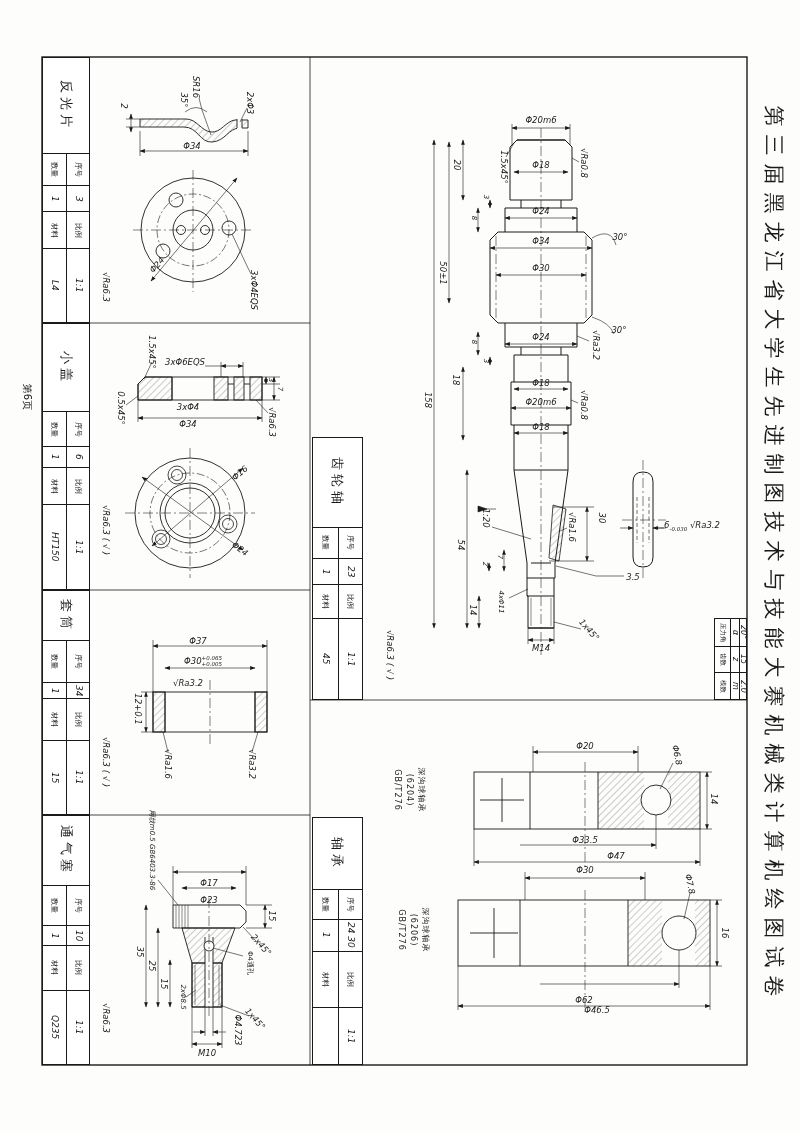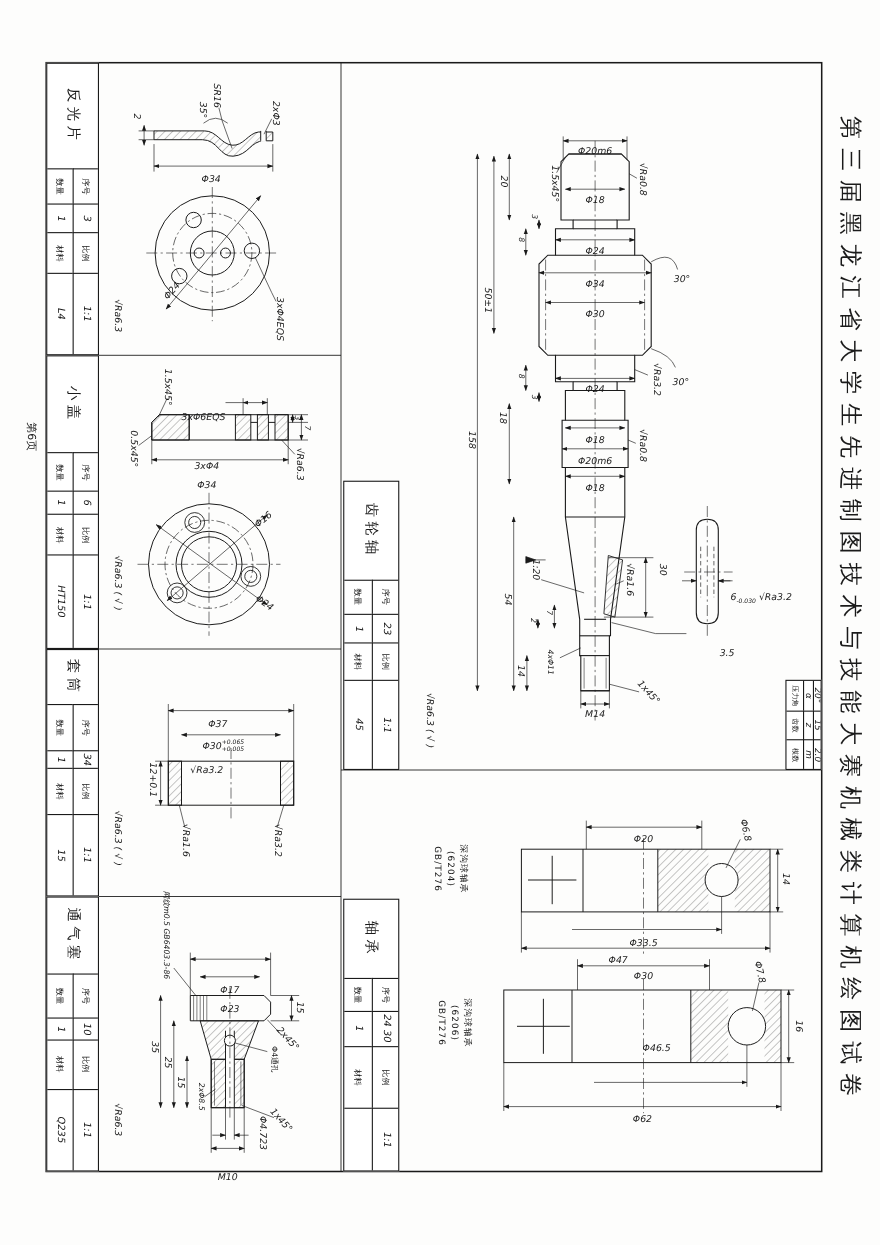--- a/index.html
+++ b/index.html
@@ -1,21 +1,21 @@
 <!DOCTYPE html>
 <html><head>
 <meta charset="utf-8">
 <style>
   html,body{margin:0;padding:0;background:#e8e8e8;}
   .sheet{position:relative;width:800px;height:1132px;background:#fdfdfc;overflow:hidden;
          font-family:"DejaVu Sans",sans-serif;color:#1a1a1a;}
   svg{position:absolute;left:0;top:0;}
   .t{position:absolute;white-space:nowrap;font-style:italic;font-size:8.5px;
      transform:translate(-50%,-50%);line-height:1;}
-  .t.h{transform:translate(-50%,-50%);margin-top:18px;}
+  .t.h{transform:translate(-50%,-50%);}
   .t.v{transform:translate(-50%,-50%) rotate(90deg);}
   .t.cn{font-style:normal;}
   .small{font-size:7px;}
   sub,sup{font-size:5.5px;}
   .strip{position:absolute;display:grid;grid-template-columns:1fr 1fr;
          border:1.2px solid #1a1a1a;background:#fff;box-sizing:border-box;}
   .strip .cell{border-top:1px solid #1a1a1a;display:flex;align-items:center;justify-content:center;overflow:hidden;}
   .strip .cb{border-left:1px solid #1a1a1a;}
   .strip .name{grid-column:1/3;border-top:none;}
   .vt{writing-mode:vertical-rl;text-orientation:sideways;white-space:nowrap;line-height:1;}
@@ -593,26 +593,26 @@
 <div class="t v" style="left:456px;top:380px">18</div>
 <div class="t h" style="left:541px;top:383px">Φ18</div>
 <div class="t h" style="left:541px;top:402px">Φ20m6</div>
 <div class="t v" style="left:584px;top:405px">√Ra0.8</div>
 <div class="t h" style="left:541px;top:427px">Φ18</div>
 <div class="t v" style="left:428px;top:400px">158</div>
 <div class="t v" style="left:486px;top:518px">1:20</div>
 <div class="t v" style="left:461px;top:545px">54</div>
 <div class="t v" style="left:572px;top:527px">√Ra1.6</div>
 <div class="t v" style="left:602px;top:518px">30</div>
-<div class="t h" style="left:661px;top:577px">3.5</div>
+<div class="t h" style="left:633px;top:577px">3.5</div>
 <div class="t v small" style="left:484px;top:564px">2</div>
 <div class="t v small" style="left:499px;top:557px">7</div>
 <div class="t v" style="left:473px;top:610px">14</div>
 <div class="t v small" style="left:500px;top:602px">4xΦ11</div>
-<div class="t h" style="left:541px;top:632px">M14</div>
+<div class="t h" style="left:541px;top:648px">M14</div>
 <div class="t" style="left:589px;top:630px;transform:translate(-50%,-50%) rotate(48deg)">1x45°</div>
 <div class="t h" style="left:692px;top:527px"><span>6</span><sub>-0.030</sub>&nbsp;<span>√Ra3.2</span></div>
 
 <div class="strip" style="left:312px;top:817px;width:51px;height:248px;grid-template-rows:29% 12% 13% 23% 23%">
   <div class="cell name">
         <span class="vt cn">轴承</span>
       </div>
   <div class="cell">
         <span class="vt cn lab">数量</span>
       </div>
@@ -639,24 +639,24 @@
       </div>
 </div>
 
 <div class="t v bearlbl" style="left:421px;top:790px">深沟球轴承</div>
 <div class="t v bearlbl" style="left:409px;top:790px">(6204)</div>
 <div class="t v bearlbl" style="left:397px;top:790px">GB/T276</div>
 <div class="t h" style="left:585px;top:746px">Φ20</div>
 <div class="t" style="left:677px;top:755px;transform:translate(-50%,-50%) rotate(78deg)">Φ6.8</div>
 <div class="t v" style="left:714px;top:799px">14</div>
 <div class="t h" style="left:585px;top:840px">Φ33.5</div>
-<div class="t h" style="left:562px;top:856px">Φ47</div>
+<div class="t h" style="left:616px;top:856px">Φ47</div>
 
 <div class="t v bearlbl" style="left:425px;top:930px">深沟球轴承</div>
 <div class="t v bearlbl" style="left:413px;top:930px">(6206)</div>
 <div class="t v bearlbl" style="left:401px;top:930px">GB/T276</div>
 <div class="t h" style="left:585px;top:870px">Φ30</div>
 <div class="t" style="left:690px;top:884px;transform:translate(-50%,-50%) rotate(78deg)">Φ7.8</div>
 <div class="t v" style="left:725px;top:933px">16</div>
-<div class="t h" style="left:597px;top:936px">Φ46.5</div>
+<div class="t h" style="left:597px;top:1010px">Φ46.5</div>
 <div class="t h" style="left:584px;top:1000px">Φ62</div>
 
 </div>
 
 </body></html>

